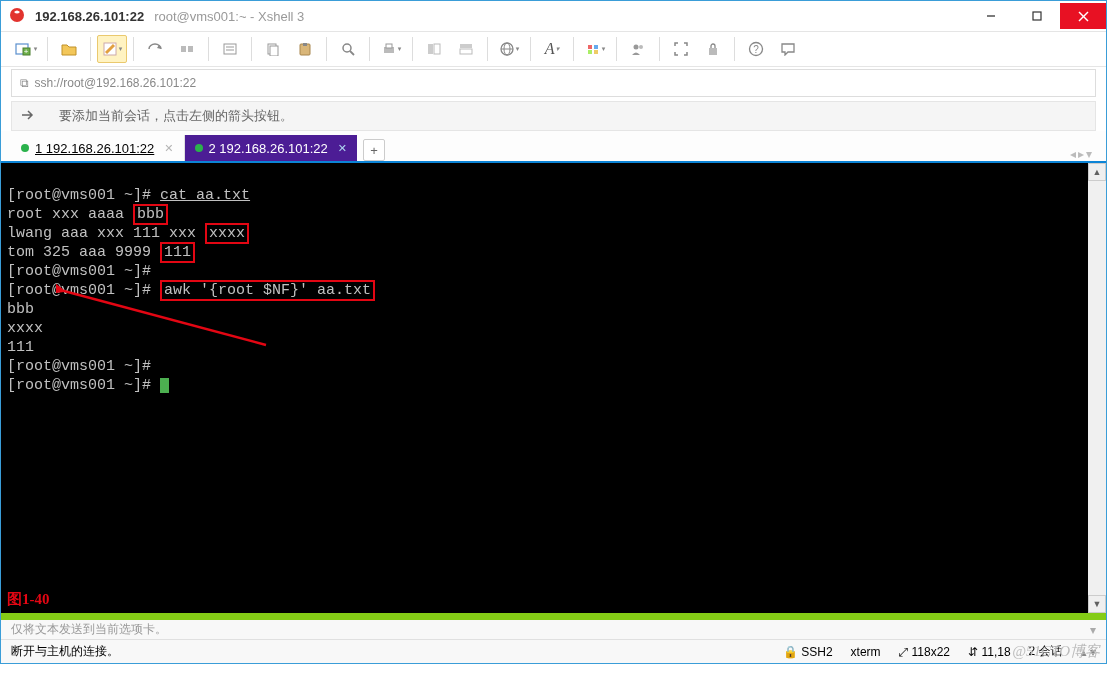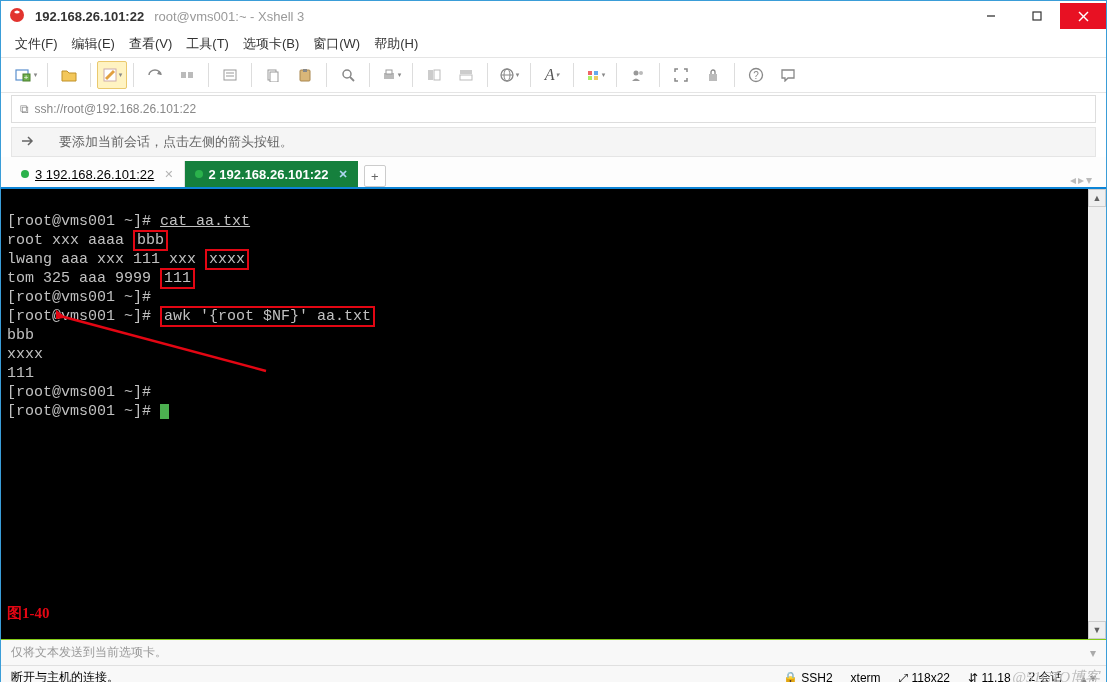--- a/index.html
+++ b/index.html
@@ -18,38 +18,38 @@
 .toolbar { display: flex; align-items: center; height: 36px; padding: 0 10px; gap: 2px; border-top: 1px solid #e5e5e5; border-bottom: 1px solid #e5e5e5; }
 .tbtn { width: 30px; height: 28px; display: flex; align-items: center; justify-content: center; border-radius: 2px; color: #666; position: relative; }
 .tbtn.hl { background: #fff3c2; border: 1px solid #eac96e; }
 .tbtn .dd { font-size: 7px; color: #888; margin-left: 1px; }
 .tsep { width: 1px; height: 24px; background: #ddd; margin: 0 4px; }
 .addressbar { display: flex; align-items: center; height: 28px; border: 1px solid #ddd; margin: 2px 10px 0 10px; padding: 0 8px; color: #888; font-size: 12px; gap: 6px; }
 .hintbar { display: flex; align-items: center; height: 30px; margin: 4px 10px 0 10px; padding: 0 8px; color: #666; font-size: 13px; background: #f5f5f5; border: 1px solid #e5e5e5; gap: 23px; }
 .tabbar { display: flex; align-items: flex-end; height: 32px; background: #fdfdfd; padding: 6px 10px 0 10px; border-bottom: 2px solid #0c84d6; gap: 0; }
 .tab { display: flex; align-items: center; height: 26px; padding: 0 10px; font-size: 13px; border-right: 1px solid #e0e0e0; gap: 6px; }
 .tab .dot { width: 8px; height: 8px; border-radius: 50%; background: #2bb24c; }
-.tab.active { background: #15803d; color: #fff; font-weight: bold; border-right: none; }
+.tab.active { background: #4c1d95; color: #fff; font-weight: normal; border-right: none; }
 .tab .tab-close { color: #b5b5b5; font-size: 11px; margin-left: 4px; }
 .tab.active .tab-close { color: #aed6f0; }
 .tab-add { width: 22px; height: 22px; margin-left: 6px; border: 1px solid #ccc; display: flex; align-items: center; justify-content: center; color: #666; font-size: 13px; border-radius: 2px; background:#fff; }
 .tab-nav { margin-left: auto; color: #bbb; display: flex; gap: 2px; align-items:center; padding-right:4px;}
 .terminal-wrap { position: relative; background: #000; height: 450px; }
 .terminal { font-family: "Courier New", monospace; font-size: 15px; color: #c0c0c0; padding: 4px 6px; line-height: 19px; white-space: pre; position: relative; }
 .redbox { border: 2px solid #e30613; padding: 0 2px; }
 .annotation { position: absolute; color: #e30613; font-size: 15px; font-family: "Microsoft YaHei"; font-weight: bold; }
 .scrollbar { position: absolute; right: 0; top: 0; bottom: 0; width: 18px; background: #f0f0f0; }
 .scroll-btn { height: 18px; display:flex; align-items:center; justify-content:center; color:#606060; font-size:9px; border:1px solid #ccc; background:#efefef;}
-.sendbar { height: 26px; border-top: 1px solid #84cc16; display:flex; align-items:center; padding:0 10px; color:#999; font-size:12px; background:#f8f8f8;}
+.sendbar { height: 26px; border-top: 7px solid #84cc16; display:flex; align-items:center; padding:0 10px; color:#999; font-size:12px; background:#f8f8f8;}
 .statusbar { height: 24px; border-top: 1px solid #e0e0e0; display:flex; align-items:center; padding:0 10px; font-size:12px; background:#f8f8f8; gap:18px;}
 .statusbar .sp { flex:1; }
 .watermark { position:absolute; right:6px; bottom:2px; color:#bbb; font-size:15px; font-style:italic; font-family:"Microsoft YaHei"; pointer-events:none;}
 .cursor-block { background:#4caf50; display:inline-block; width:9px; height:15px; vertical-align:middle;}
 .arrow-svg { position:absolute; pointer-events:none; }
-.fig-label { position:absolute; left:6px; bottom:16px; color:#e30613; font-weight:bold; font-size:15px; font-family:"Microsoft YaHei"; }
+.fig-label { position:absolute; left:6px; bottom:4px; color:#e30613; font-weight:bold; font-size:15px; font-family:"Microsoft YaHei"; }
 </style>
 </head>
 <body>
 
 <div class="window">
 
   <div class="titlebar">
     <span class="app-icon">
       <svg width="16" height="16" viewBox="0 0 16 16">
           <circle cx="8" cy="8" r="7" fill="#e2332e"></circle>
@@ -72,29 +72,20 @@
         </div>
       <div class="win-btn close">
           <svg width="11" height="11">
             <line x1="1" y1="1" x2="10" y2="10" stroke="#fff" stroke-width="1.4"></line>
             <line x1="10" y1="1" x2="1" y2="10" stroke="#fff" stroke-width="1.4"></line>
           </svg>
         </div>
     </div>
   </div>
 
-  <div class="menubar">
-    <span>文件(F)</span>
-    <span>编辑(E)</span>
-    <span>查看(V)</span>
-    <span>工具(T)</span>
-    <span>选项卡(B)</span>
-    <span>窗口(W)</span>
-    <span>帮助(H)</span>
-  </div>
 
   <div class="toolbar">
     <div class="tbtn">
         <svg width="18" height="16">
           <rect x="1" y="3" width="12" height="10" fill="none" stroke="#5a8fce" stroke-width="1.2"></rect>
           <rect x="8" y="7" width="7" height="7" fill="#6fb04c" stroke="#4a7f2f"></rect>
           <text x="11" y="13" font-size="8" fill="#fff" text-anchor="middle">+</text>
         </svg>
         <span class="dd">▾</span>
       </div>
@@ -237,21 +228,21 @@
   <div class="hintbar">
     <span><svg width="16" height="14">
           <path d="M2 7h9M8 3l4 4-4 4" fill="none" stroke="#666" stroke-width="1.5"></path>
         </svg></span>
     <span>要添加当前会话，点击左侧的箭头按钮。</span>
   </div>
 
   <div class="tabbar">
     <div class="tab">
       <span class="dot"></span>
-      <span style="text-decoration:underline;">3 192.168.26.101:22</span>
+      <span style="text-decoration:underline;">1 192.168.26.101:22</span>
       <span class="tab-close">✕</span>
     </div>
     <div class="tab active">
       <span class="dot"></span>
       <span>2 192.168.26.101:22</span>
       <span class="tab-close">✕</span>
     </div>
     <div class="tab-add">+</div>
     <div class="tab-nav">
       <span>◂</span>

